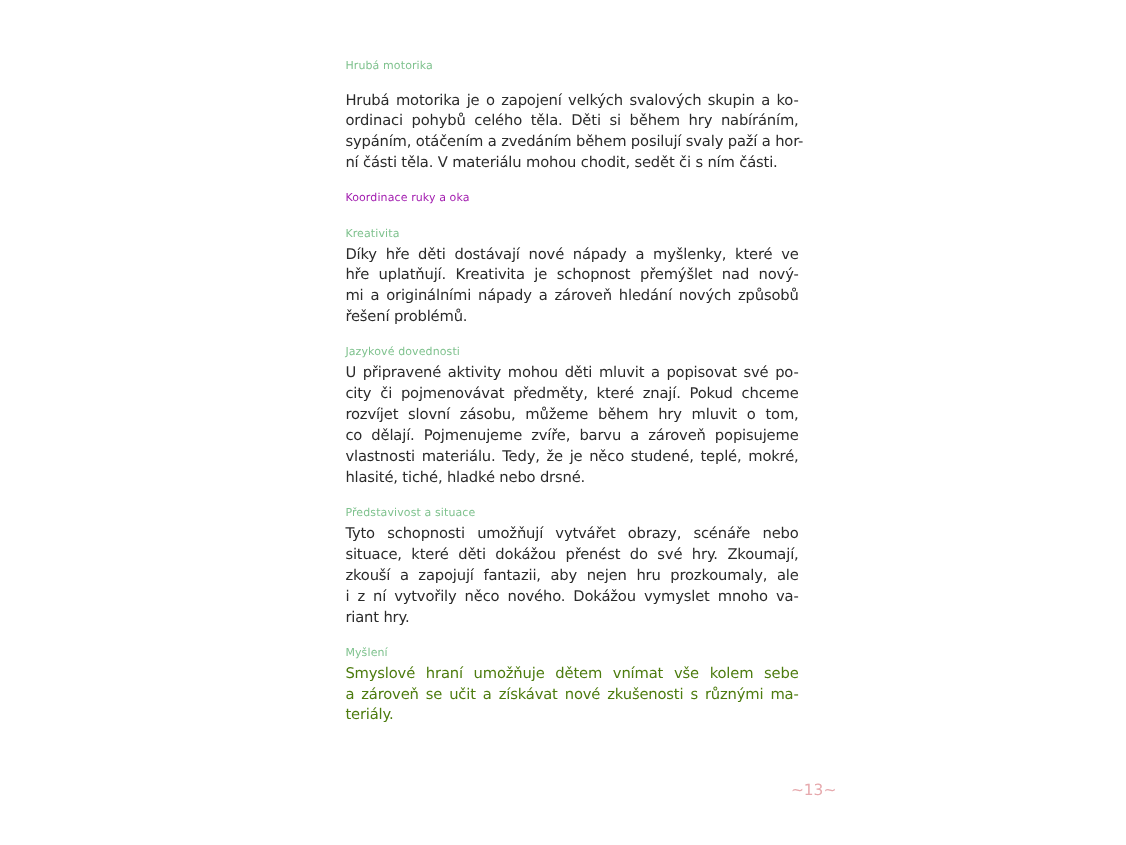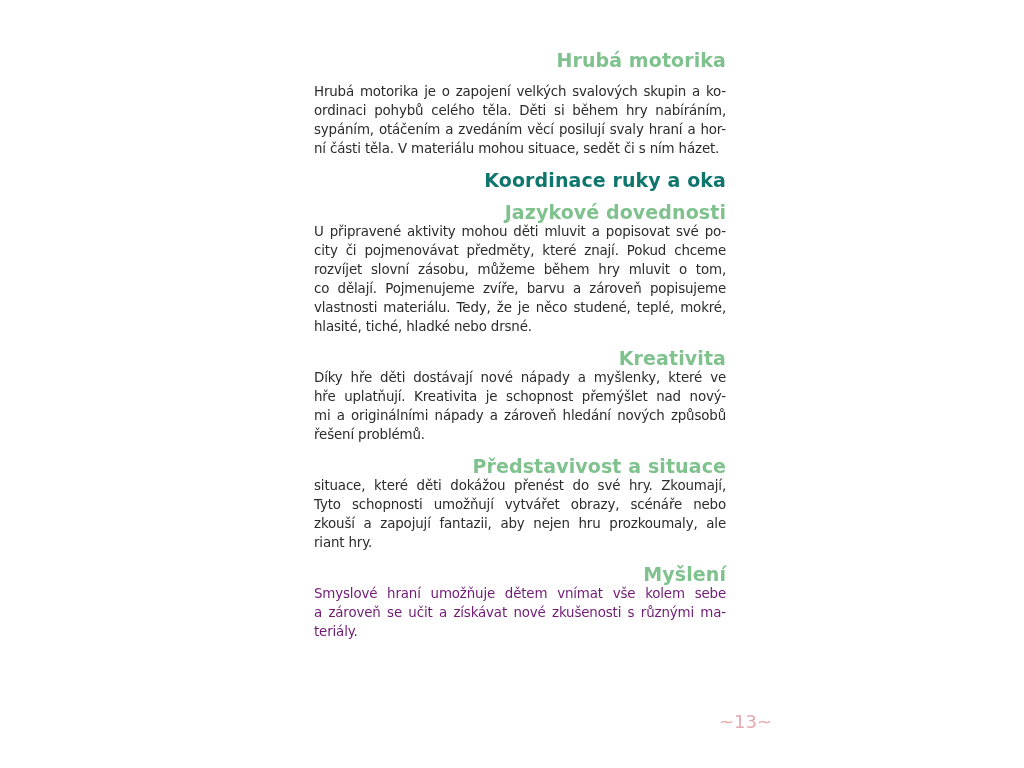--- a/index.html
+++ b/index.html
@@ -18,26 +18,25 @@
       position: absolute;
       left: 314px;
       top: 51px;
       width: 412px;
     }
     .section {
       margin-bottom: 13px;
     }
     .section h2 {
       margin: 0;
-      font-size: 19px;
+      font-size: 10px;
       line-height: 19px;
-      font-weight: bold;
+      font-weight: normal;
       color: #7fc28e;
       letter-spacing: 0.1px;
-      text-align: right;
     }
     .section p {
       margin: 0;
       font-size: 13.4px;
       line-height: 19px;
       color: #2b2b2b;
       text-align: justify;
       letter-spacing: -0.15px;
     }
     .section p .ln {
@@ -46,80 +45,81 @@
       text-align-last: justify;
       white-space: nowrap;
     }
     .section p .ln.last {
       text-align-last: left;
     }
     .page-number {
       position: absolute;
       left: 719px;
       top: 711px;
-      font-size: 18px;
+      font-size: 14px;
       color: #e6a9ad;
       font-family: "DejaVu Sans", sans-serif;
     }
   </style>
 </head>
 <body>
 
 <div class="page">
   <div class="section">
     <h2 style="color: rgb(127, 194, 142);">Hrubá motorika</h2>
     <p style="color: rgb(43, 43, 43); margin-top: 12px;">
       <span class="ln">Hrubá motorika je o zapojení velkých svalových skupin a ko-</span>
       <span class="ln">ordinaci pohybů celého těla. Děti si během hry nabíráním,</span>
-      <span class="ln">sypáním, otáčením a zvedáním věcí posilují svaly hraní a hor-</span>
-      <span class="ln last">ní části těla. V materiálu mohou situace, sedět či s ním házet.</span>
+      <span class="ln">sypáním, otáčením a zvedáním během posilují svaly paží a hor-</span>
+      <span class="ln last">ní části těla. V materiálu mohou chodit, sedět či s ním části.</span>
     </p>
   </div>
 
   <div class="section">
-    <h2 style="color: #0f766e;">Koordinace ruky a oka</h2>
+    <h2 style="color: #a21caf;">Koordinace ruky a oka</h2>
     <p style="color: rgb(43, 43, 43);">
+    </p>
+  </div>
+
+  <div class="section">
+    <h2 style="color: rgb(127, 194, 142);">Kreativita</h2>
+    <p style="color: rgb(43, 43, 43);">
+      <span class="ln">Díky hře děti dostávají nové nápady a myšlenky, které ve</span>
+      <span class="ln">hře uplatňují. Kreativita je schopnost přemýšlet nad nový-</span>
+      <span class="ln">mi a originálními nápady a zároveň hledání nových způsobů</span>
+      <span class="ln last">řešení problémů.</span>
     </p>
   </div>
 
   <div class="section">
     <h2 style="color: rgb(127, 194, 142);">Jazykové dovednosti</h2>
     <p style="color: rgb(43, 43, 43);">
       <span class="ln">U připravené aktivity mohou děti mluvit a popisovat své po-</span>
       <span class="ln">city či pojmenovávat předměty, které znají. Pokud chceme</span>
       <span class="ln">rozvíjet slovní zásobu, můžeme během hry mluvit o tom,</span>
       <span class="ln">co dělají. Pojmenujeme zvíře, barvu a zároveň popisujeme</span>
       <span class="ln">vlastnosti materiálu. Tedy, že je něco studené, teplé, mokré,</span>
       <span class="ln last">hlasité, tiché, hladké nebo drsné.</span>
     </p>
   </div>
 
   <div class="section">
-    <h2 style="color: rgb(127, 194, 142);">Kreativita</h2>
-    <p style="color: rgb(43, 43, 43);">
-      <span class="ln">Díky hře děti dostávají nové nápady a myšlenky, které ve</span>
-      <span class="ln">hře uplatňují. Kreativita je schopnost přemýšlet nad nový-</span>
-      <span class="ln">mi a originálními nápady a zároveň hledání nových způsobů</span>
-      <span class="ln last">řešení problémů.</span>
-    </p>
-  </div>
-
-  <div class="section">
     <h2 style="color: rgb(127, 194, 142);">Představivost a situace</h2>
     <p style="color: rgb(43, 43, 43);">
+      <span class="ln">Tyto schopnosti umožňují vytvářet obrazy, scénáře nebo</span>
       <span class="ln">situace, které děti dokážou přenést do své hry. Zkoumají,</span>
-      <span class="ln">Tyto schopnosti umožňují vytvářet obrazy, scénáře nebo</span>
       <span class="ln">zkouší a zapojují fantazii, aby nejen hru prozkoumaly, ale</span>
+      <span class="ln">i z ní vytvořily něco nového. Dokážou vymyslet mnoho va-</span>
       <span class="ln last">riant hry.</span>
     </p>
   </div>
 
   <div class="section">
     <h2 style="color: rgb(127, 194, 142);">Myšlení</h2>
-    <p style="color: #701a75;">
+    <p style="color: #4d7c0f;">
       <span class="ln">Smyslové hraní umožňuje dětem vnímat vše kolem sebe</span>
       <span class="ln">a zároveň se učit a získávat nové zkušenosti s různými ma-</span>
       <span class="ln last">teriály.</span>
     </p>
   </div>
 </div>
 
 <div class="page-number" style="color: rgb(230, 169, 173);">~13~</div>
 
 </body></html>

